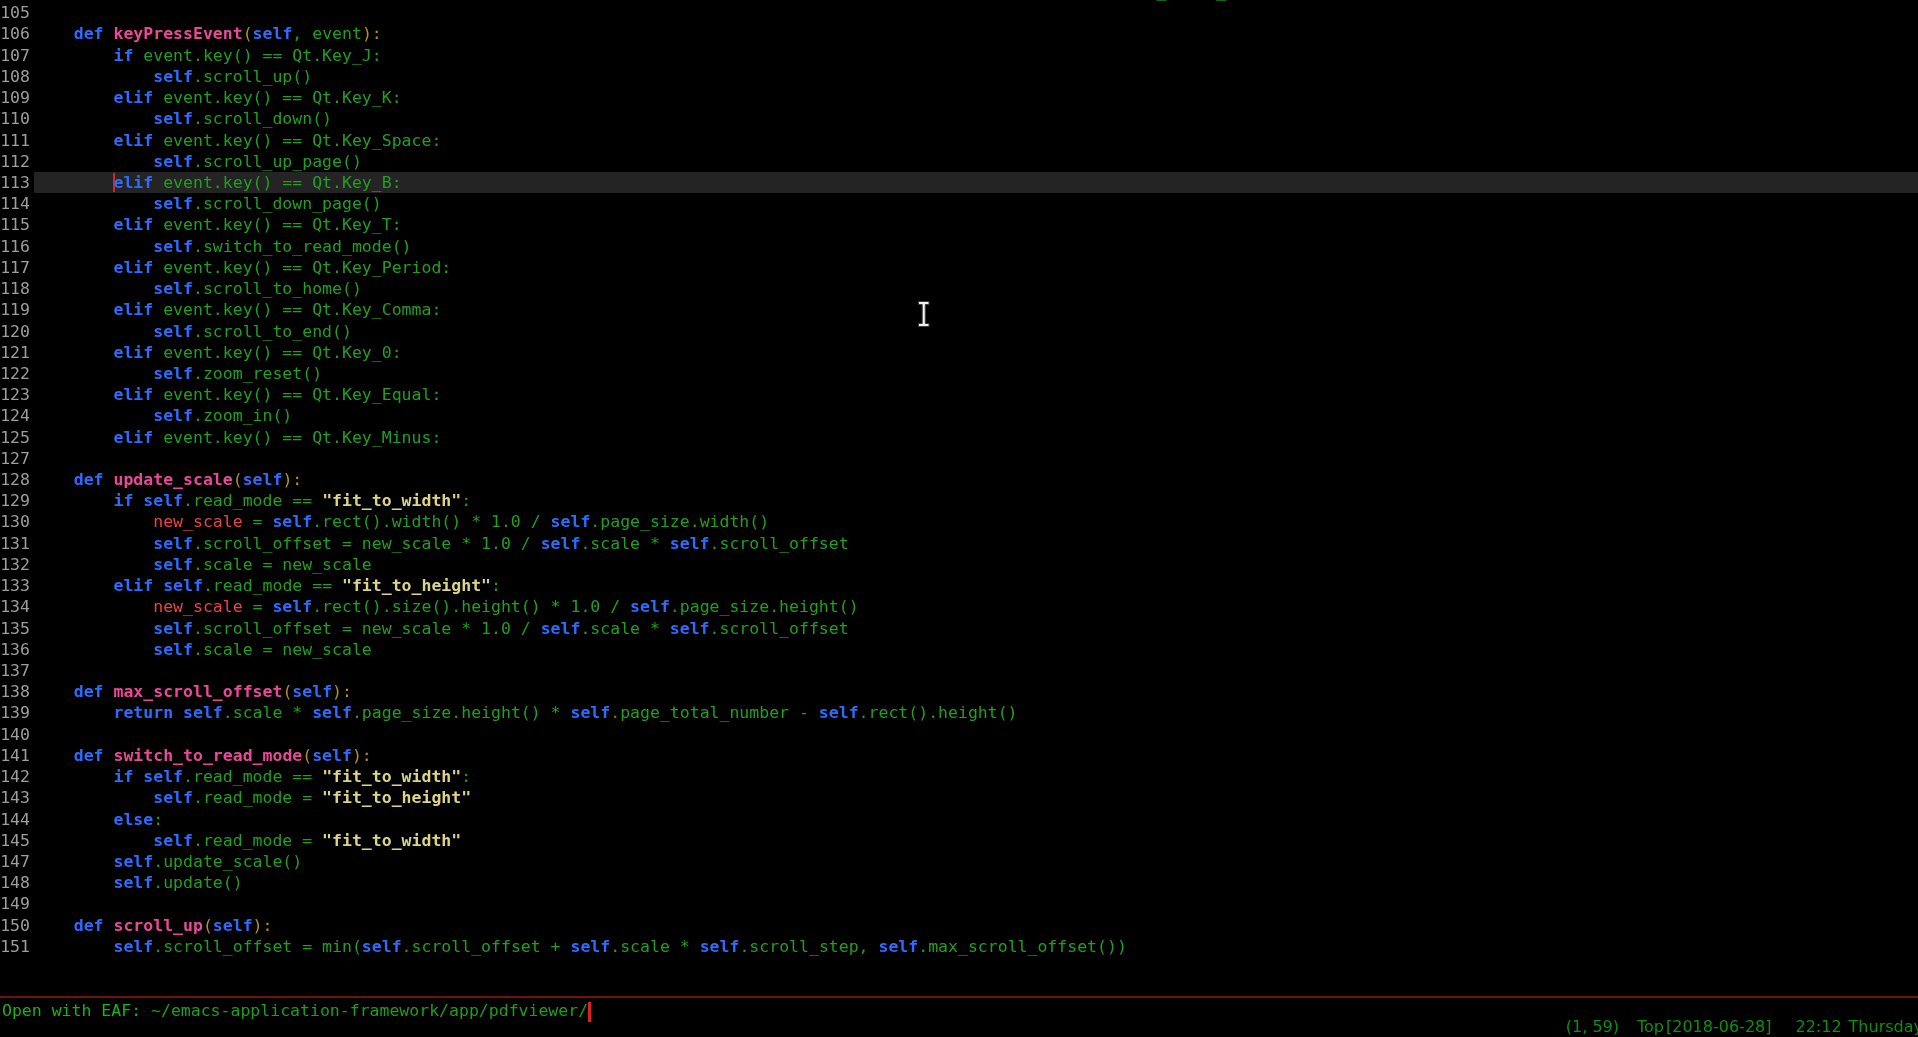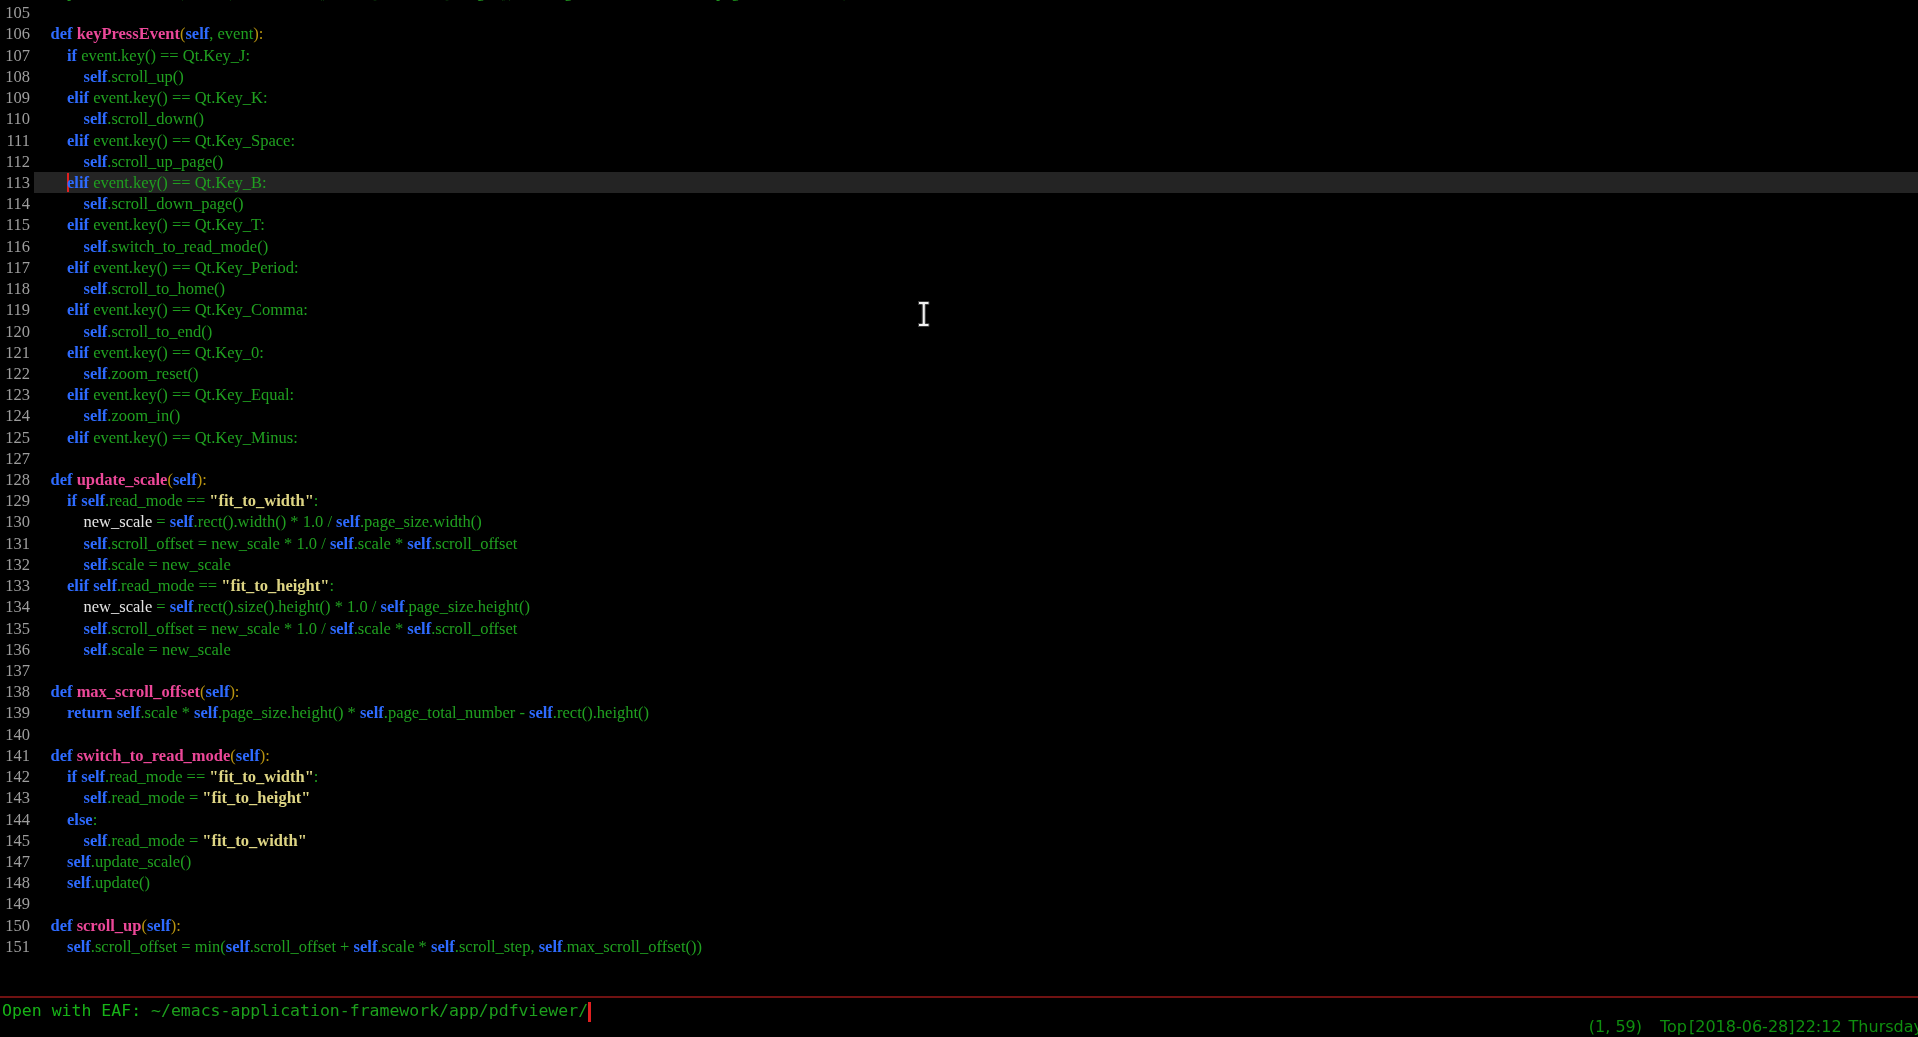--- a/index.html
+++ b/index.html
@@ -14,38 +14,37 @@
   .code-area{
     position:absolute;
     top:-19px;left:0;right:0;
     font-size:16.5px;
     line-height:21.23px;
   }
   .row{
     white-space:pre;
     height:21.23px;
     position:relative;
-    font-family:Liberation Serif, serif;
   }
   .row.hl{
     background:linear-gradient(to right,transparent 34px,#242424 34px);
   }
   .ln{
     display:inline-block;
     width:30px;
     text-align:right;
     margin-right:4px;
     color:#9e9e9e;
   }
   .t-txt{color:#20a020;}
   .t-kw {color:#2e6bff;font-weight:bold;}
   .t-fn {color:#ec4899;font-weight:bold;}
   .t-pn {color:#b89410;}
   .t-str{color:#ded584;font-weight:bold;}
-  .t-var{color:#e5e5e5;}
+  .t-var{color:#ef4444;}
   .t-cur{
     display:inline-block;
     width:2px;height:19px;
     background:#e02020;
     margin-right:-2px;
     vertical-align:text-bottom;
   }
   
   .divider{
     position:absolute;
@@ -73,21 +72,21 @@
   .tray{
     position:absolute;
     right:-5px;bottom:1px;
     color:#0f8f0f;
     font-family:"DejaVu Sans",sans-serif;
     font-size:16px;
     white-space:nowrap;
   }
   .tray .gap-lg{margin-left:18px;}
   .tray .gap-md{margin-left:2px;}
-  .tray .gap-sm{margin-left:1px;}
+  .tray .gap-sm{margin-left:24px;}
   .tray .gap-xs{margin-left:7px;}
   
   .pointer{
     position:absolute;
     left:917px;top:300px;
   }
 </style>
 </head>
 <body>
 

